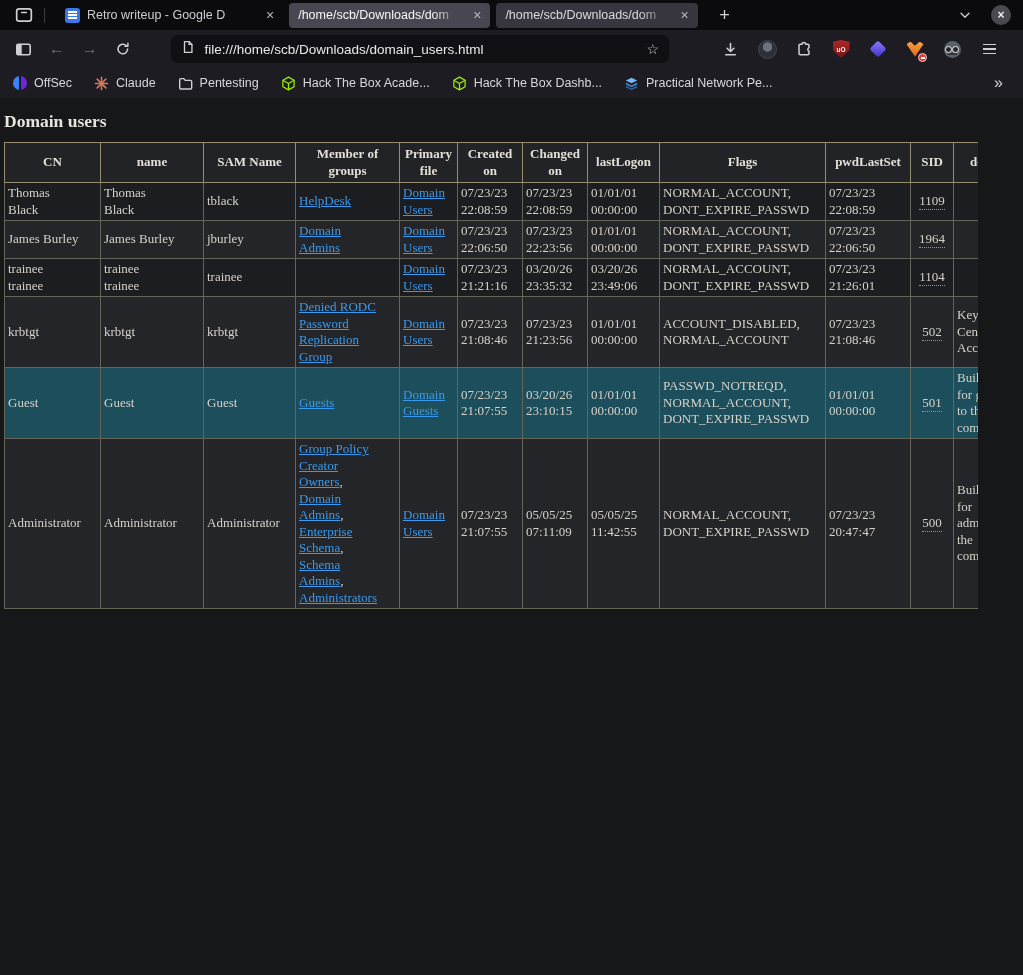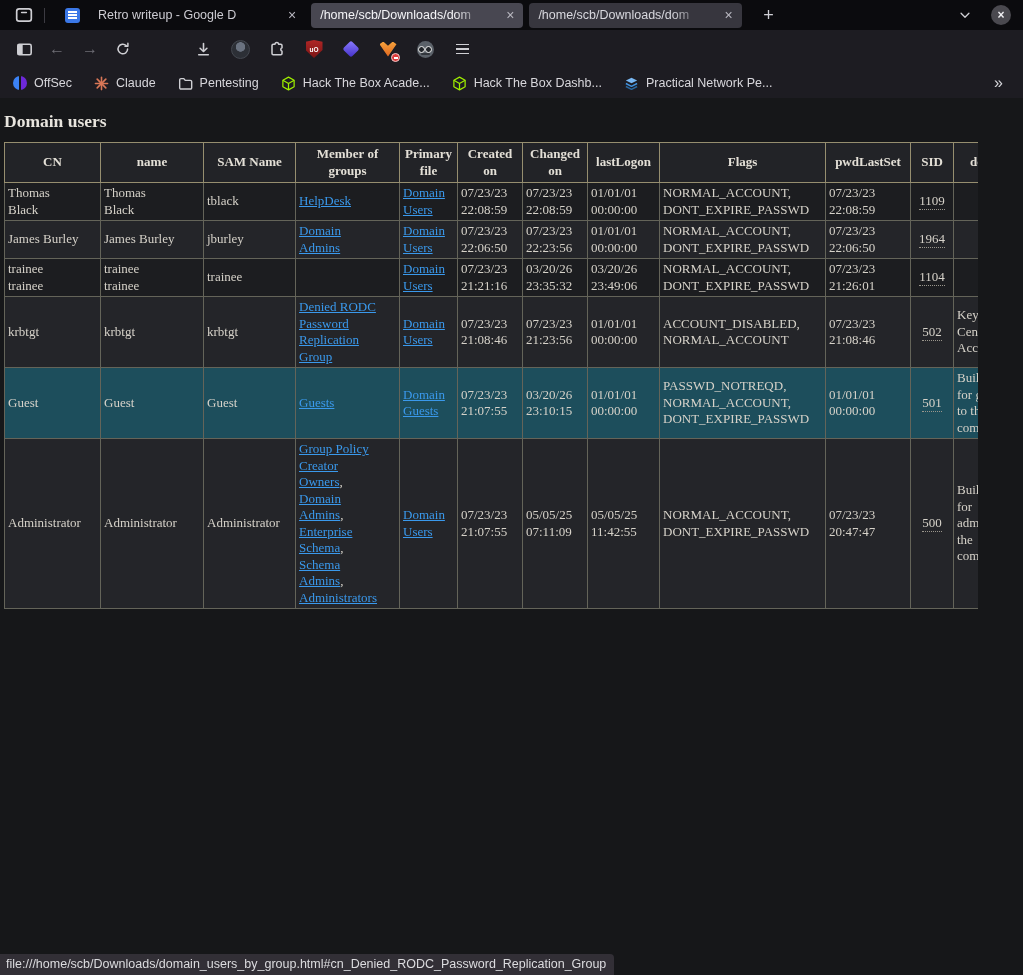--- a/index.html
+++ b/index.html
@@ -4,21 +4,21 @@
 <style>
   * { box-sizing: border-box; margin: 0; padding: 0; }
   html,body { width:1023px; height:975px; overflow:hidden; }
   body { background:#161719; font-family:"Liberation Sans", sans-serif; position:relative; }
 
   
   .tabbar { display:flex; align-items:center; height:30px; background:#0b0b0e; padding-left:14px; }
   .icon-btn { display:flex; align-items:center; justify-content:center; }
   .fxview { width:20px; height:20px; }
   .tsep { width:1px; height:15px; background:#3c3b42; margin:0 8px 0 10px; }
-  .tab { display:flex; align-items:center; height:25px; border-radius:4px; padding:0 9px; margin:4px 3px; font-size:12.5px; color:#cdccd2;gap:11px; }
+  .tab { display:flex; align-items:center; height:25px; border-radius:4px; padding:0 9px; margin:4px 3px; font-size:12.5px; color:#cdccd2; }
   .tab.active { background:#484751; color:#f5f5f8; }
   .tab.t3 { background:#37363e; color:#d8d8de; }
   .tab-title { white-space:nowrap; overflow:hidden; display:inline-block;
     -webkit-mask-image:linear-gradient(90deg,#000 80%,transparent 98%);
     mask-image:linear-gradient(90deg,#000 80%,transparent 98%); }
   .t1 .tab-title { width:172px; }
   .tab.active .tab-title, .tab.t3 .tab-title { width:168px; }
   .tab-close { margin-left:7px; font-size:14px; line-height:1; color:#b9b8c0; }
   .favicon-docs { width:15px; height:15px; border-radius:3px; background:#3b78e7; margin-right:7px; position:relative; flex:none; }
   .favicon-docs::after { content:""; position:absolute; left:3px; right:3px; top:3.5px; height:8px;
@@ -129,20 +129,30 @@
   </span>
   <span class="nav-ic arrow">←</span>
   <span class="nav-ic arrow">→</span>
   <span class="nav-ic">
     <svg class="line" width="16" height="16" viewBox="0 0 16 16">
         <path d="M12.6 8a4.8 4.8 0 1 1-1.4-3.4"></path>
         <path d="M12.9 2.3v2.9h-2.9"></path>
       </svg>
   </span>
 
+  <div class="urlbar">
+    <span class="pageic">
+      <svg class="line" width="14" height="14" viewBox="0 0 16 16">
+          <path d="M4 1.8h5.2L12.5 5v9.2H4z"></path>
+          <path d="M9.2 1.8V5h3.3"></path>
+        </svg>
+    </span>
+    <span class="url-text">file:///home/scb/Downloads/domain_users.html</span>
+    <span class="star">☆</span>
+  </div>
 
   <div class="right-icons">
     <span class="ext-ic">
       <svg class="line" width="17" height="17" viewBox="0 0 16 16">
           <path d="M8 2.5v7"></path>
           <path d="M4.8 6.8 8 9.9l3.2-3.1"></path>
           <path d="M3.5 13h9"></path>
         </svg>
     </span>
     <span class="ext-ic">
@@ -408,14 +418,13 @@
           <td>NORMAL_ACCOUNT,
 DONT_EXPIRE_PASSWD</td>
           <td>07/23/23
 20:47:47</td>
           <td style="text-align: center;"><span class="sid">500</span></td>
           <td>Built-in account for administering the computer/domain</td>
         </tr>
       </tbody>
   </table>
 
-  <div class="statusbar">file:///home/scb/Downloads/domain_users_by_group.html#cn_Denied_RODC_Password_Replication_Group</div>
 </div>
 
 </body></html>

